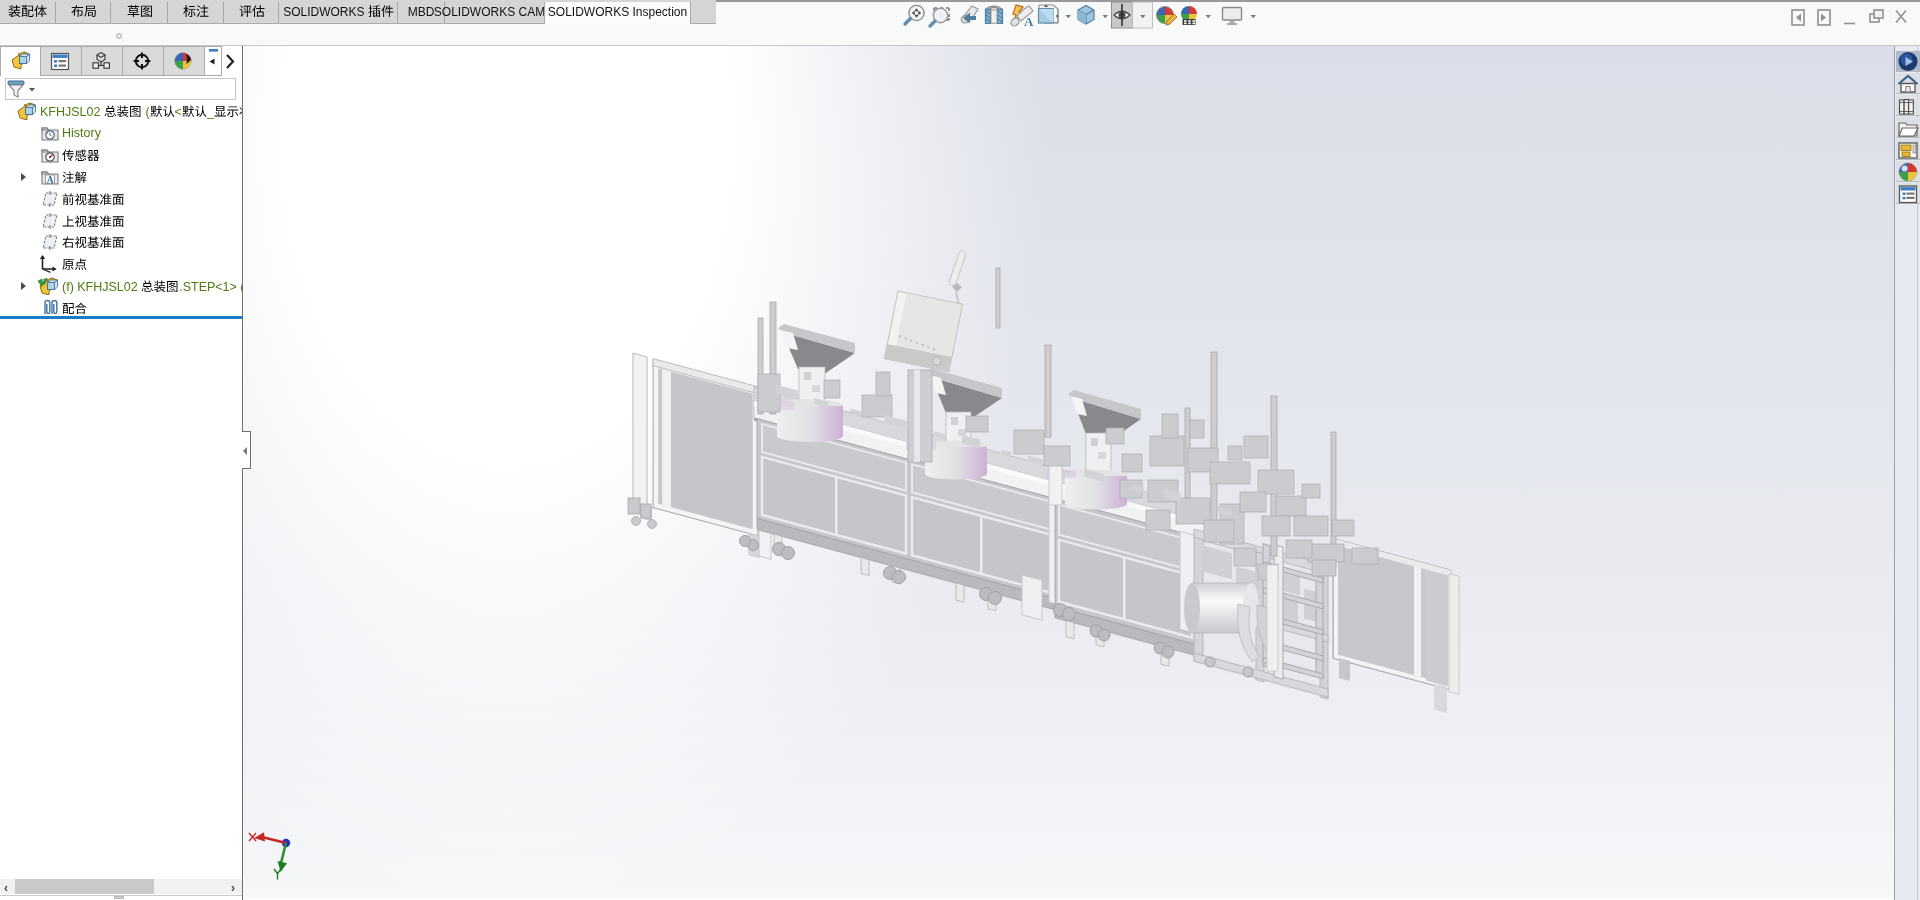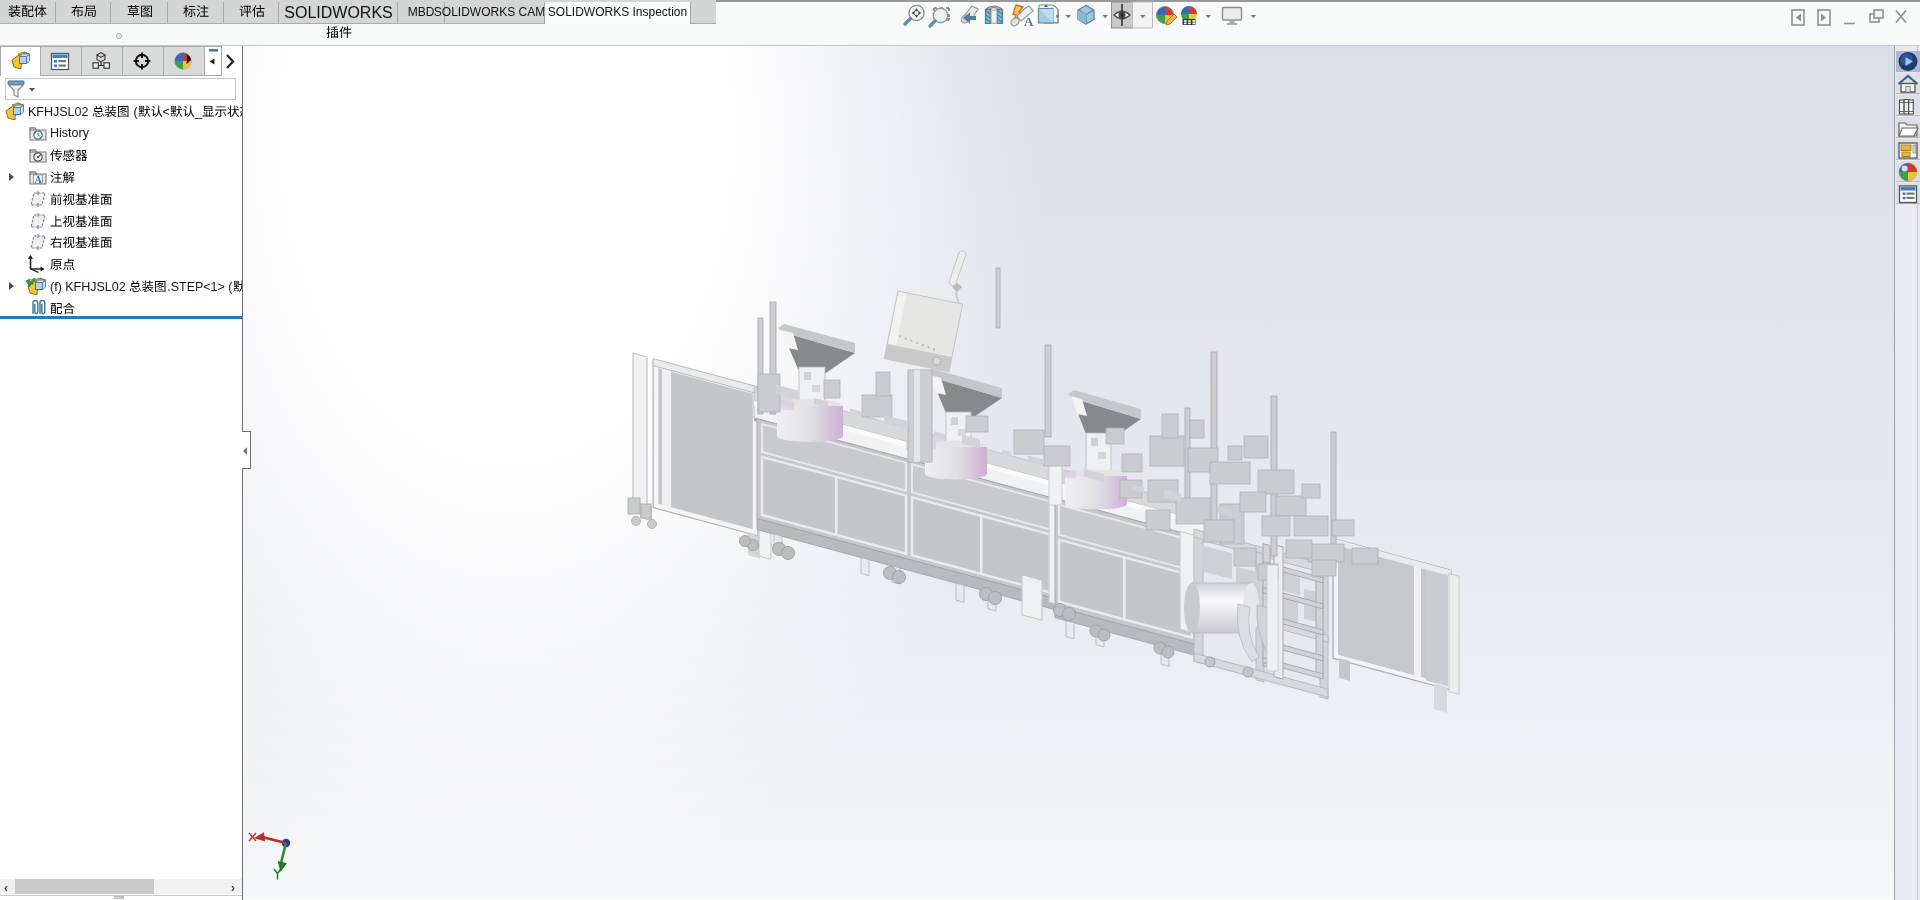--- a/index.html
+++ b/index.html
@@ -6,21 +6,21 @@
 .abs{position:absolute}
 #menubar{left:0;top:0;width:716px;height:24px;background:#d4d5d5;border-bottom:1px solid #a9acac}
 #topstrip{left:0;top:0;width:1920px;height:46px;background:#f8f9f9;border-bottom:1px solid #c3c7c9}
 .mtab{position:absolute;top:2px;height:21px;line-height:21px;text-align:center;color:#111;font-size:12px;border-right:1px solid #a5a8a8}
 .mtab.act{background:#fafbfb;height:22px;border-right:1px solid #a5a8a8;border-left:1px solid #a5a8a8}
 #panel{left:0;top:46px;width:243px;height:854px;background:#fff;border-right:1px solid #6f6f6f}
 #ptabs{left:0;top:46px;width:242px;height:30px;background:#fff}
 .ptab{position:absolute;top:0;width:41px;height:30px;background:#d9dada;border:1px solid #ababab;border-left:none}
 .ptab.first{border-left:1px solid #ababab;background:#fff;border-bottom:none}
 #filterbox{left:5px;top:2px;width:231px;height:22px;background:#fff;border:1px solid #c3c6c8}
-.trow{position:absolute;left:0;height:22px;width:242px;font-size:12.5px;color:#0f172a}
+.trow{position:absolute;left:12px;height:22px;width:242px;font-size:12.5px;color:#4d7c0f}
 .trow .lbl{position:absolute;top:4px;white-space:nowrap}
 .exp{position:absolute;width:0;height:0;border-left:5px solid #4a4a4a;border-top:4px solid transparent;border-bottom:4px solid transparent}
 #blueline{left:0;top:316px;width:242px;height:3px;background:#1f7ac4}
 #pscroll{left:0;top:803px;width:242px;height:15px;background:#f1f1f1}
 #pscroll .thumb{position:absolute;left:15px;top:0;width:139px;height:15px;background:#c9c9c9}
 .sarr{position:absolute;top:2px;font-size:12px;color:#444;font-weight:bold}
 #vp{left:243px;top:46px;width:1651px;height:851px;
  background:
  radial-gradient(ellipse 750px 1100px at 16% 10%, #ffffff 0%, #ffffff 30%, rgba(255,255,255,0) 72%),
  linear-gradient(180deg,#dbdee8 0%, #e4e6ed 40%, #e9ebf1 65%, #f6f7f9 100%);}
@@ -56,21 +56,21 @@
         <path transform="translate(0.0,0) scale(0.01300,-0.01300)" d="M466 764V693H902V764ZM779 325C826 225 873 95 888 16L957 41C940 120 892 247 843 345ZM491 342C465 236 420 129 364 57C381 49 411 28 425 18C479 94 529 211 560 327ZM422 525V454H636V18C636 5 632 1 617 0C604 0 557 -1 505 1C515 -22 526 -54 529 -76C599 -76 645 -74 674 -62C703 -49 712 -26 712 17V454H956V525ZM202 840V628H49V558H186C153 434 88 290 24 215C38 196 58 165 66 145C116 209 165 314 202 422V-79H277V444C311 395 351 333 368 301L412 360C392 388 306 498 277 531V558H408V628H277V840Z"></path>
         <path transform="translate(13.0,0) scale(0.01300,-0.01300)" d="M94 774C159 743 242 695 284 662L327 724C284 755 200 800 136 828ZM42 497C105 467 187 420 227 388L269 451C227 482 144 526 83 553ZM71 -18 134 -69C194 24 263 150 316 255L262 305C204 191 125 59 71 -18ZM548 819C582 767 617 697 631 653L704 682C689 726 651 793 616 844ZM334 649V578H597V352H372V281H597V23H302V-49H962V23H675V281H902V352H675V578H938V649Z"></path>
       </g>
     </svg></div>
 <div class="mtab" style="left:225px;width:54px"><svg width="26" height="13" viewBox="0 -13 26 13" style="overflow:visible">
       <g fill="#000000">
         <path transform="translate(0.0,0) scale(0.01300,-0.01300)" d="M826 664C813 588 783 477 759 410L819 393C845 457 875 561 900 646ZM392 646C419 567 443 465 449 397L517 416C510 482 486 584 456 663ZM97 762C150 714 216 648 247 605L297 658C266 699 198 763 145 807ZM358 789V718H603V349H330V277H603V-79H679V277H961V349H679V718H916V789ZM43 526V454H182V84C182 41 154 15 135 4C148 -11 165 -42 172 -60C186 -40 212 -20 378 108C369 122 356 151 350 171L252 97V527L182 526Z"></path>
         <path transform="translate(13.0,0) scale(0.01300,-0.01300)" d="M266 836C210 684 117 534 18 437C32 420 53 381 61 363C95 398 128 439 160 483V-78H232V595C273 665 309 740 338 815ZM324 621V548H598V343H382V-80H456V-37H823V-76H899V343H675V548H960V621H675V840H598V621ZM456 35V272H823V35Z"></path>
       </g>
     </svg></div>
-<div class="mtab" style="left:280px;width:118px"><span style="font-size:16px;vertical-align:middle">SOLIDWORKS </span><svg width="26" height="13" viewBox="0 -13 26 13" style="overflow:visible">
+<div class="mtab" style="left:280px;width:118px"><span style="font-size:12px;vertical-align:middle">SOLIDWORKS </span><svg width="26" height="13" viewBox="0 -13 26 13" style="overflow:visible">
       <g fill="#000000">
         <path transform="translate(0.0,0) scale(0.01300,-0.01300)" d="M732 243V179H847V38H693V536H950V604H693V731C770 742 843 755 899 773L860 833C753 799 558 778 401 769C409 753 418 726 421 709C485 711 555 716 624 723V604H367V536H624V38H461V178H581V242H461V365C503 376 547 390 584 405L547 467C508 446 446 424 395 409V-79H461V-30H847V-81H916V433H731V368H847V243ZM160 840V638H54V568H160V341L37 308L55 235L160 267V8C160 -4 157 -7 146 -7C136 -7 106 -8 72 -7C82 -27 91 -58 94 -76C146 -76 180 -74 203 -62C225 -51 233 -30 233 8V289L342 323L334 391L233 362V568H329V638H233V840Z"></path>
         <path transform="translate(13.0,0) scale(0.01300,-0.01300)" d="M317 341V268H604V-80H679V268H953V341H679V562H909V635H679V828H604V635H470C483 680 494 728 504 775L432 790C409 659 367 530 309 447C327 438 359 420 373 409C400 451 425 504 446 562H604V341ZM268 836C214 685 126 535 32 437C45 420 67 381 75 363C107 397 137 437 167 480V-78H239V597C277 667 311 741 339 815Z"></path>
       </g>
     </svg></div>
 <div class="mtab" style="left:398px;width:47px">MBD</div>
 <div class="mtab" style="left:430px;width:120px">SOLIDWORKS CAM</div>
 <div class="mtab act" style="left:544px;width:147px">SOLIDWORKS Inspection</div>
 <svg class="abs" style="left:1786px;top:6px" width="128" height="22" viewBox="0 0 128 22">
  <g fill="none" stroke="#909090" stroke-width="1.6">

